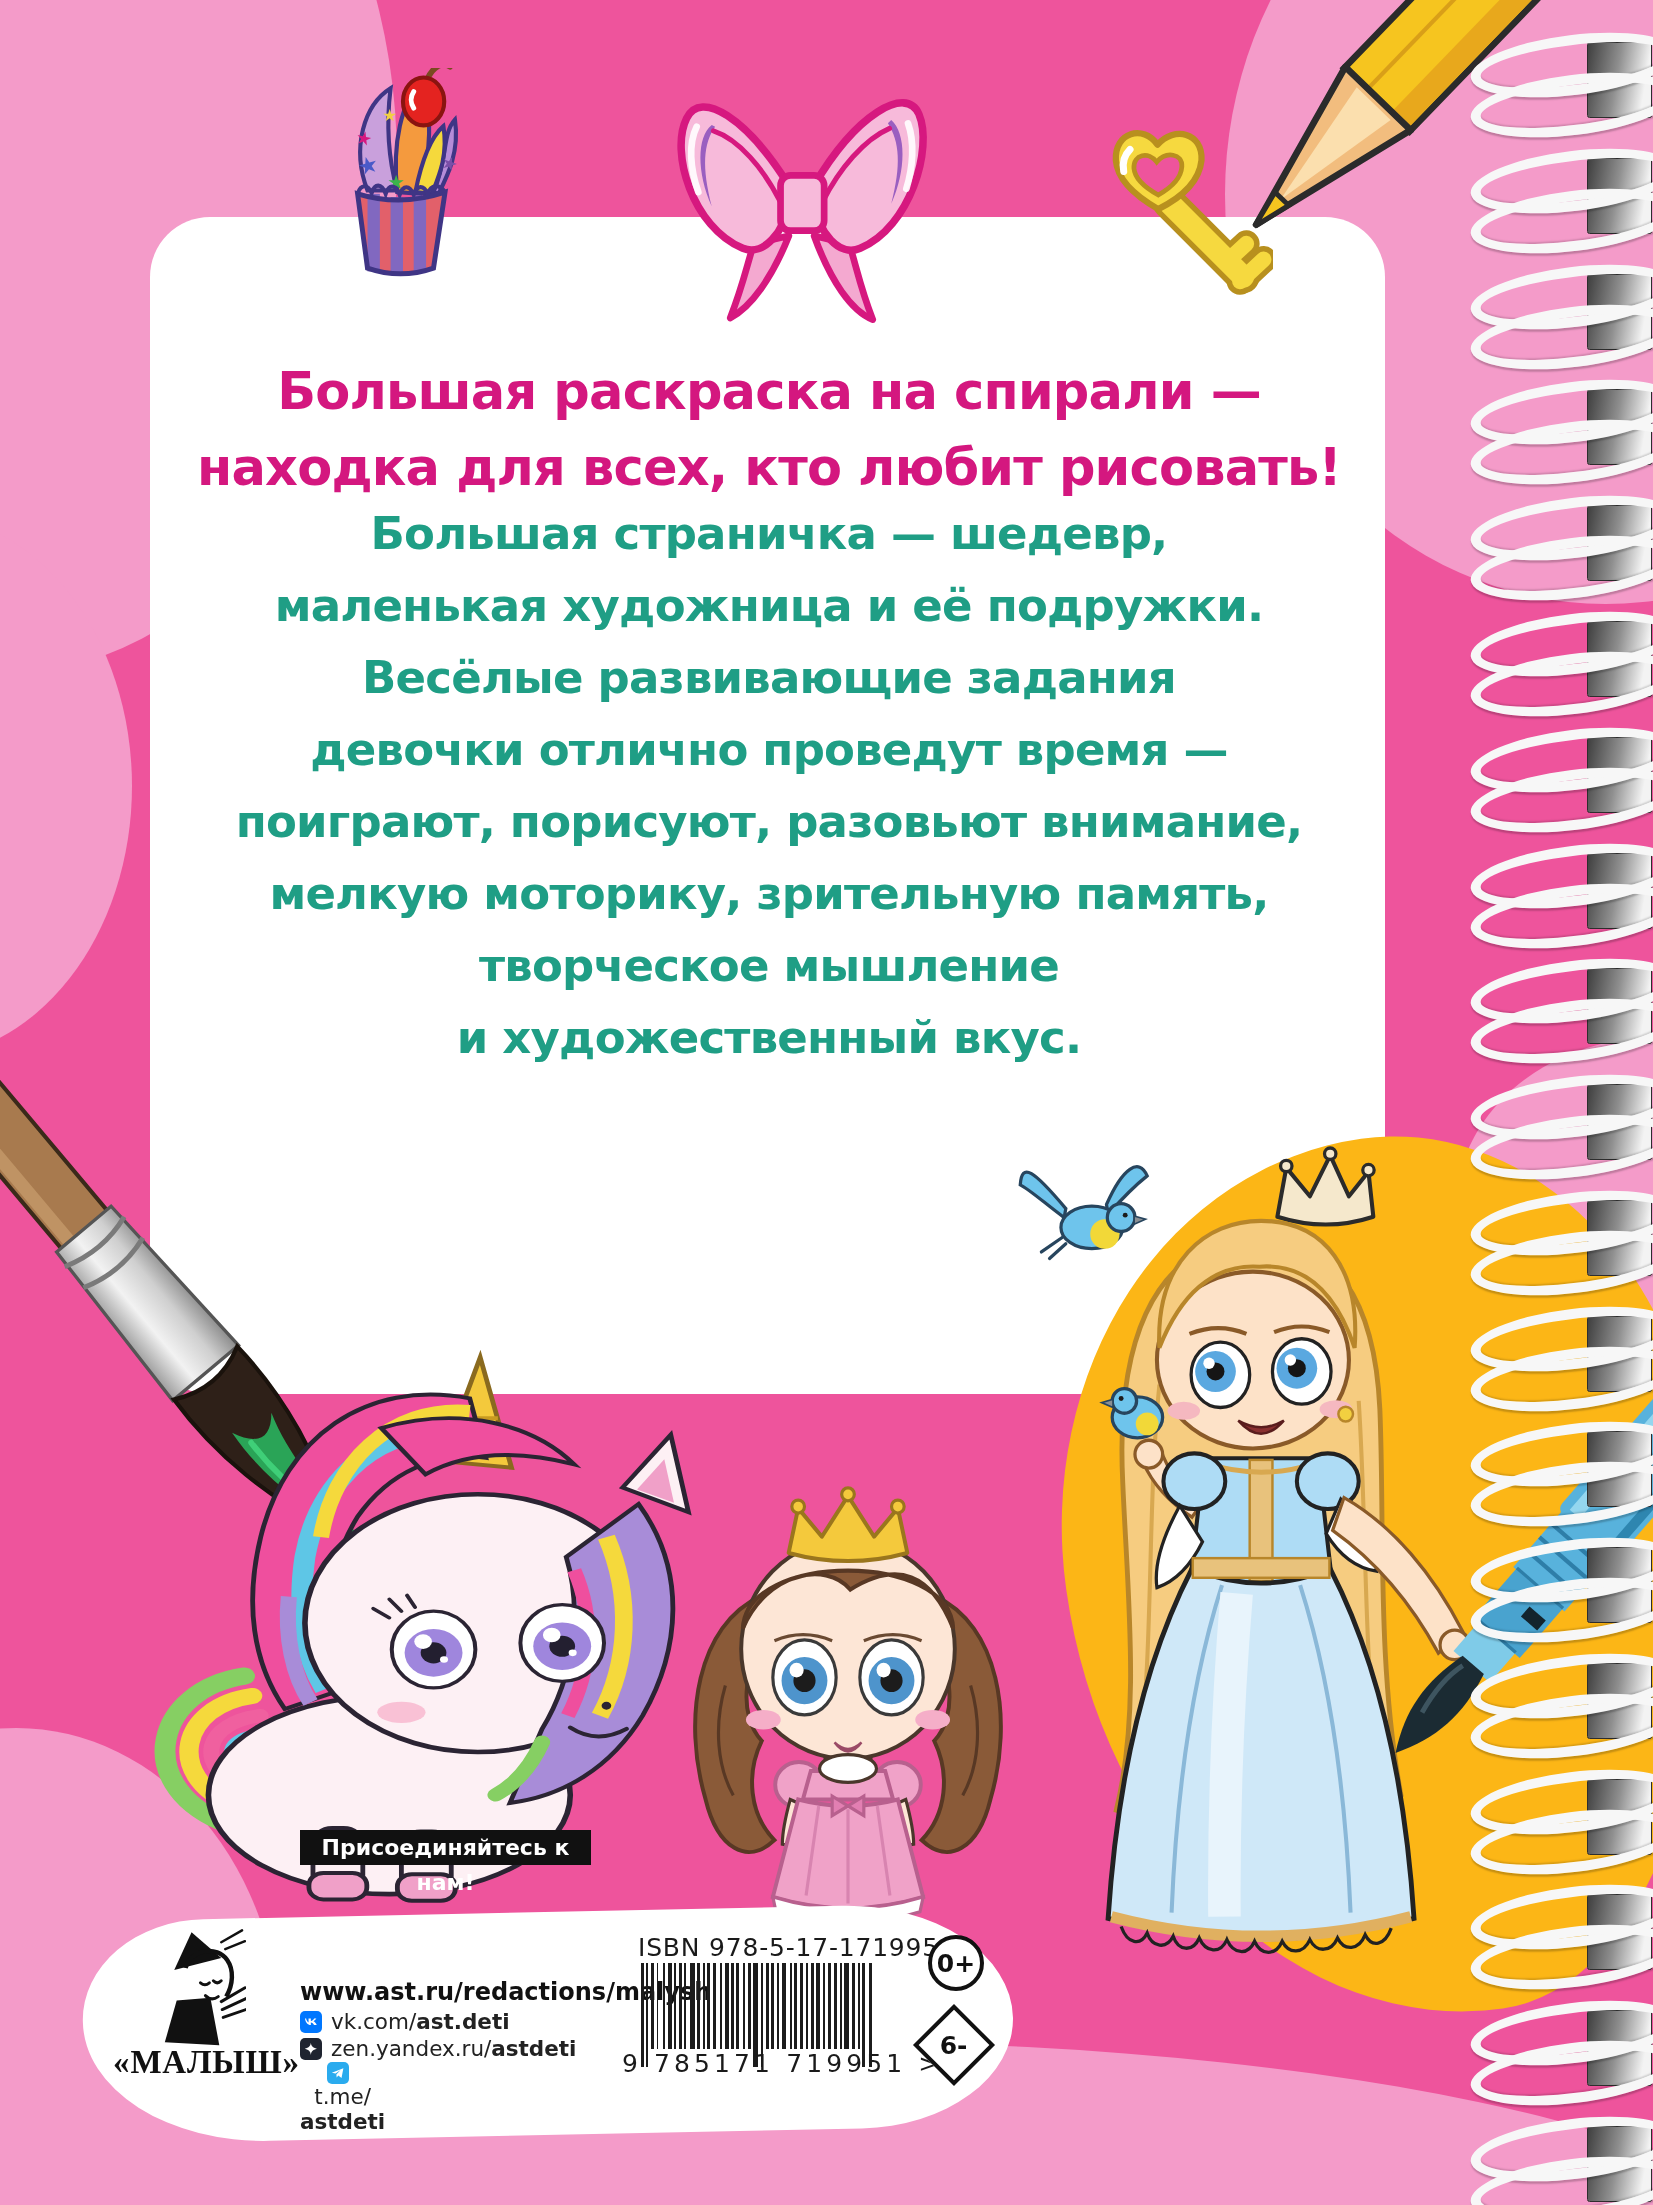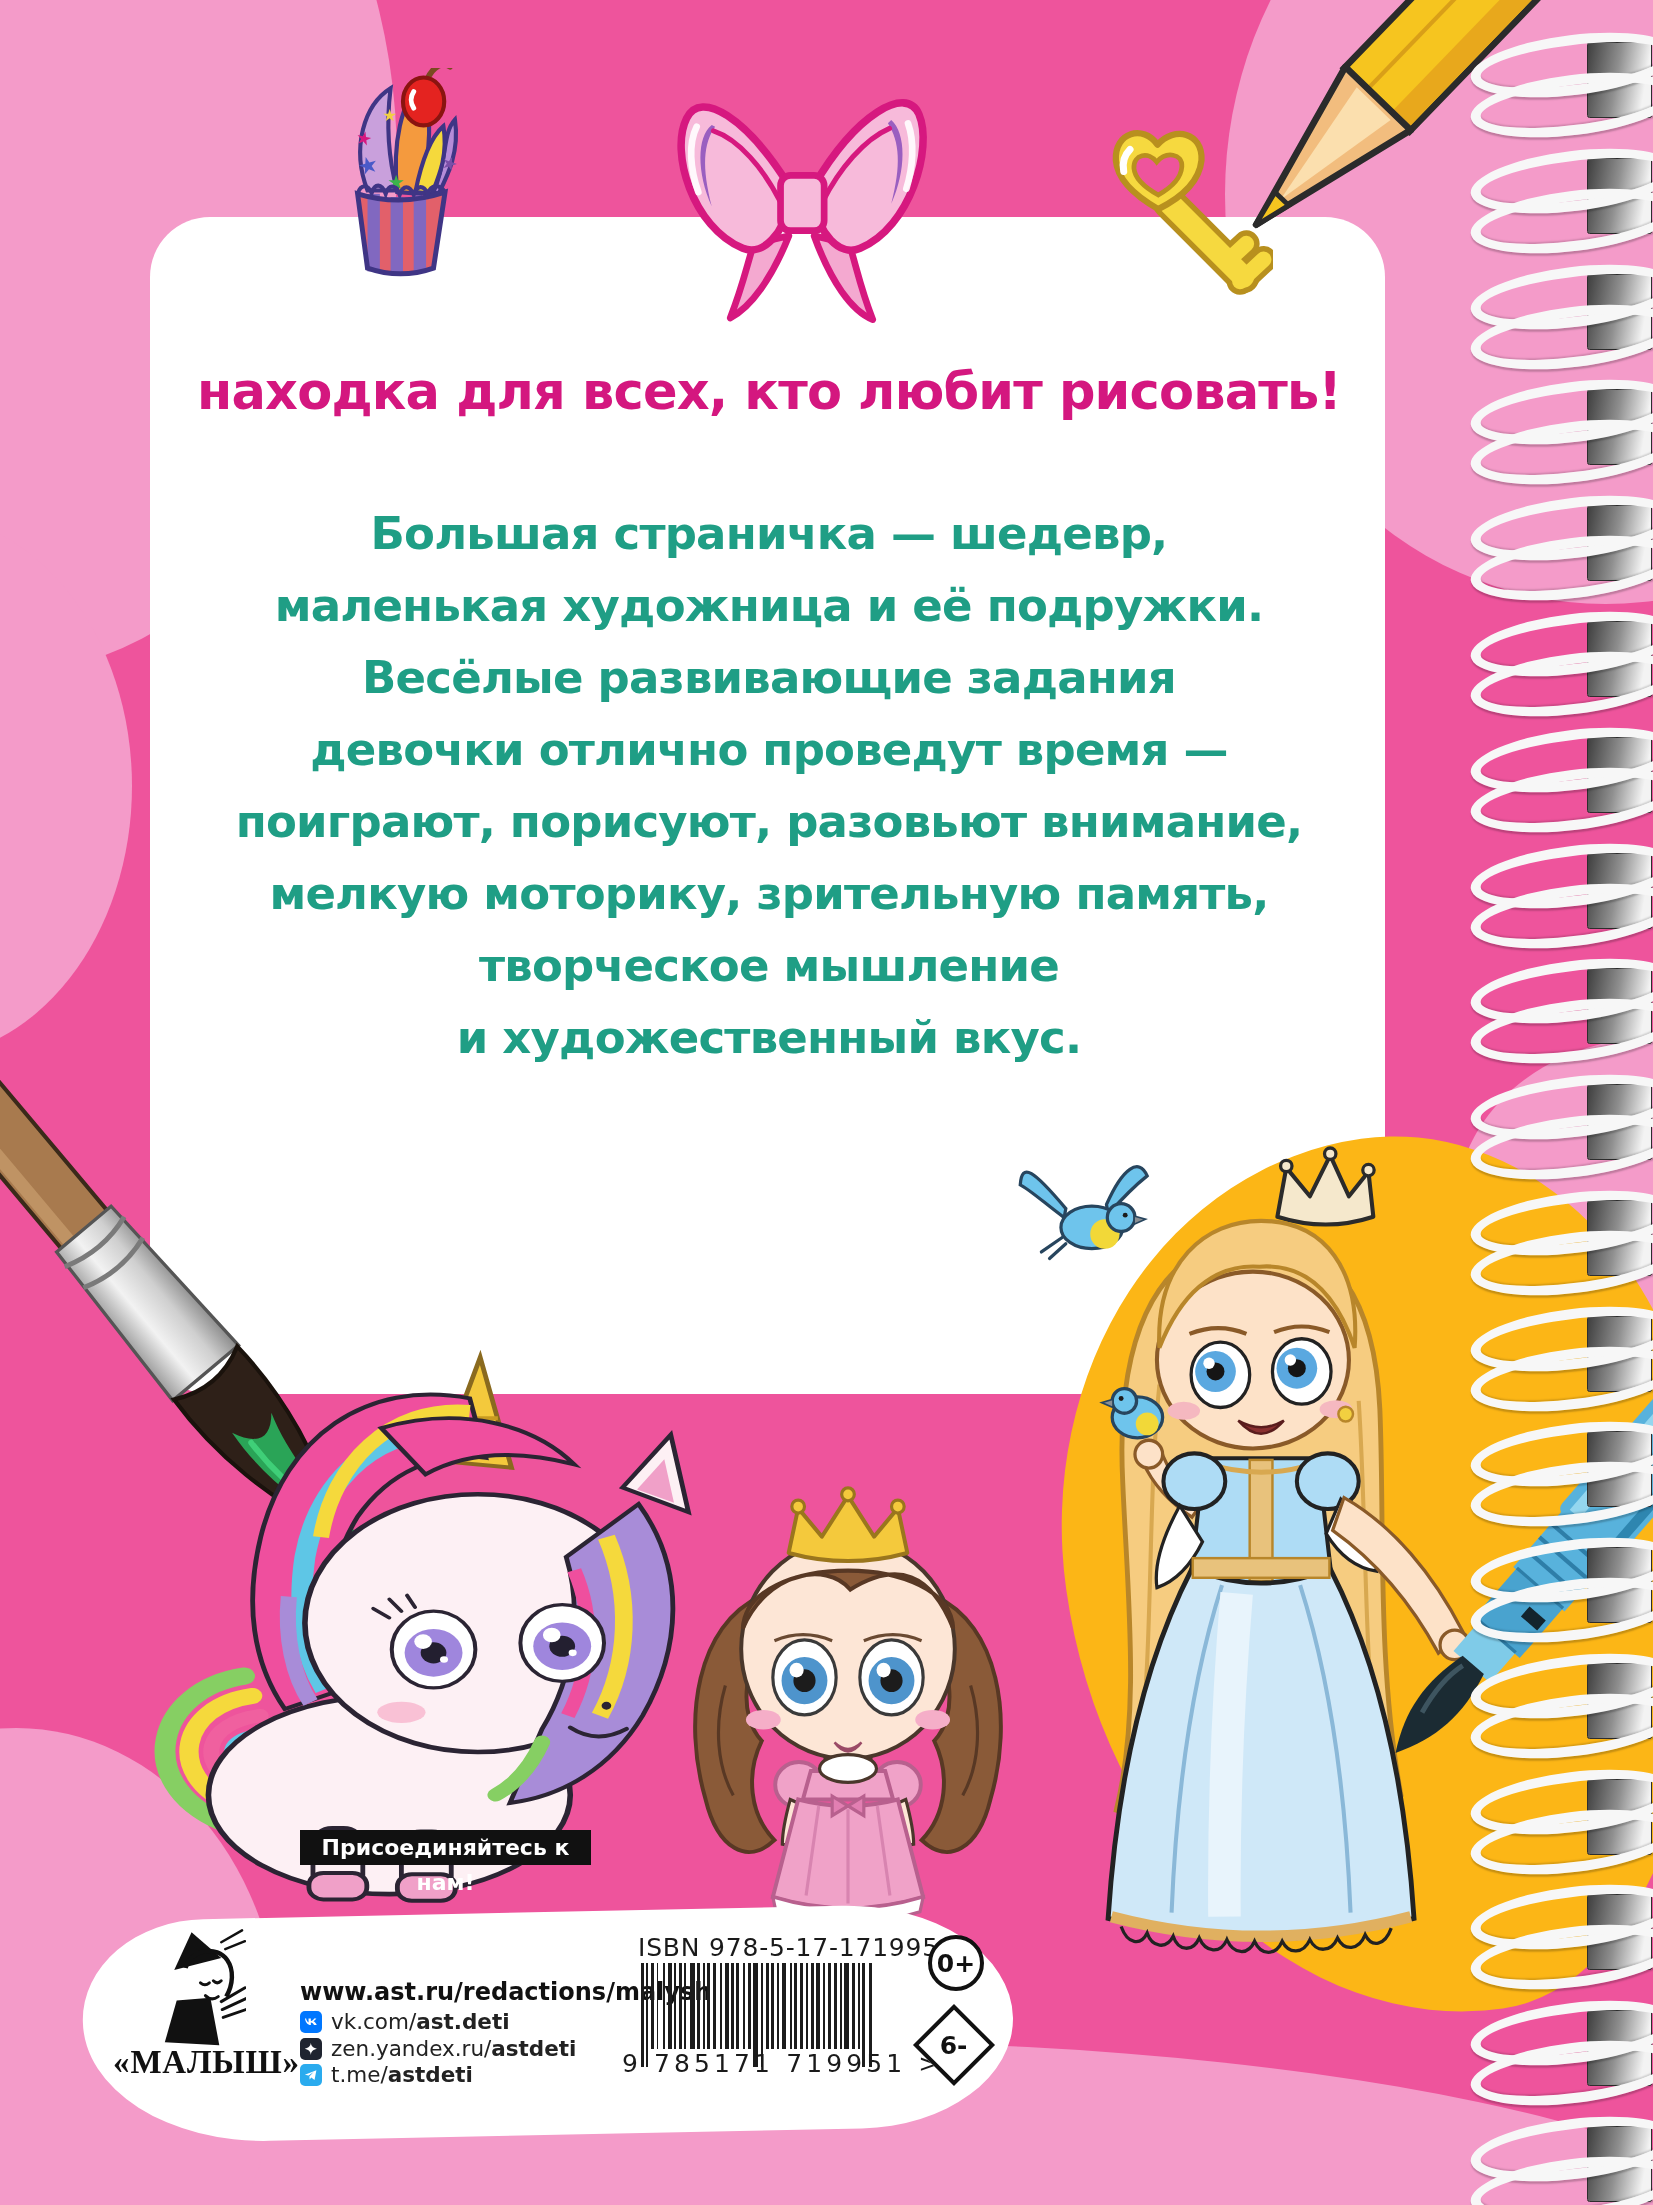--- a/index.html
+++ b/index.html
@@ -60,20 +60,21 @@
   <div class="blob" style="left:1225px;top:-215px;width:761px;height:819px;"></div>
   <div class="blob" style="left:1455px;top:1038px;width:397px;height:347px;"></div>
   <div class="blob" style="left:-198px;top:2042px;width:2051px;height:529px;"></div>
   <div class="blob" style="left:-248px;top:1728px;width:529px;height:628px;"></div>
 
   <div class="card"></div>
 
   <div class="yellowblob"></div>
 
   <div class="headline">
+    <div>Большая раскраска на спирали —</div>
     <div>находка для всех, кто любит рисовать!</div>
   </div>
   <div class="bodytext">
     <div>Большая страничка — шедевр,</div>
     <div>маленькая художница и её подружки.</div>
     <div>Весёлые развивающие задания</div>
     <div>девочки отлично проведут время —</div>
     <div>поиграют, порисуют, разовьют внимание,</div>
     <div>мелкую моторику, зрительную память,</div>
     <div>творческое мышление</div>
@@ -351,21 +352,21 @@
   </div>
   <div class="soc-row" style="top:2036px;">
     <span class="soc-icon" style="background:#1f2430;">
       <svg width="15.7" height="15.7" viewBox="0 0 36 36">
           <path d="M18,4 C19,12 22,15 32,18 C22,21 19,24 18,32 C17,24 14,21 4,18 C14,15 17,12 18,4 Z" fill="#fff"></path>
         </svg>
     </span>
     <span>zen.yandex.ru/</span>
       <b>astdeti</b>
   </div>
-  <div class="soc-row" style="top:2062px;">
+  <div class="soc-row" style="top:2062px;flex-direction:column;">
     <span class="soc-icon" style="background:#2aabee;">
       <svg width="15.7" height="15.7" viewBox="0 0 34 34">
           <path d="M4,17 L29,7 L25,28 L18,22.5 L14.5,27 L13.8,20.5 L23,11 L12,18.5 Z" fill="#fff"></path>
         </svg>
     </span>
     <span>t.me/</span>
       <b>astdeti</b>
   </div>
 
   <div class="isbn">ISBN 978-5-17-171995-1</div>

